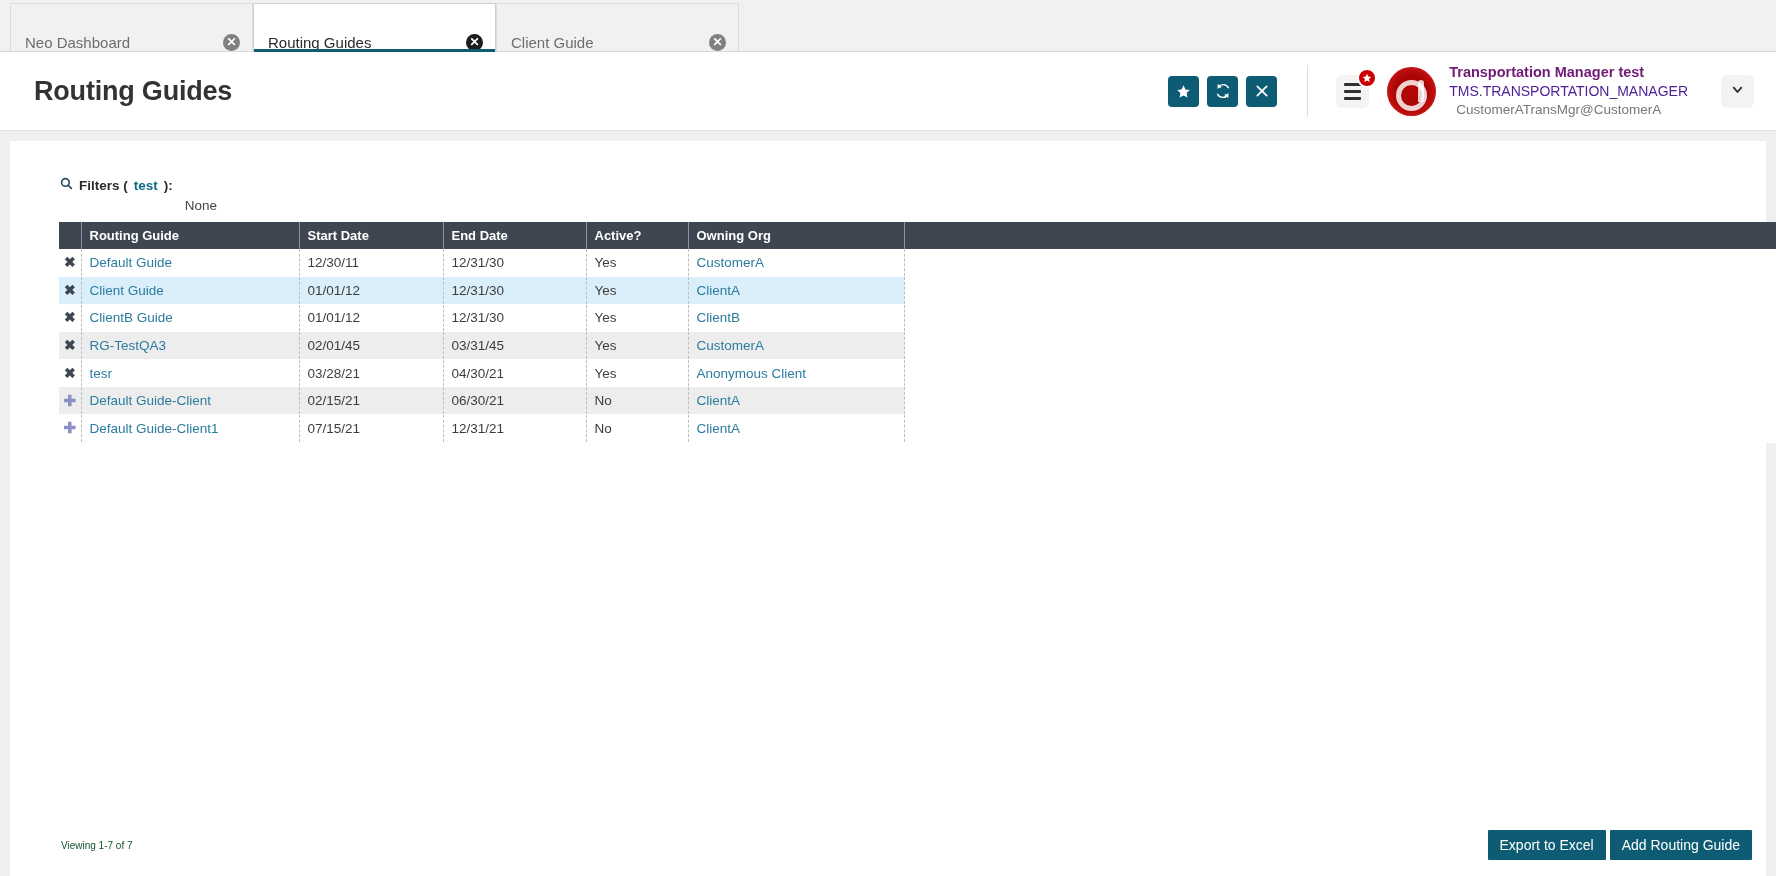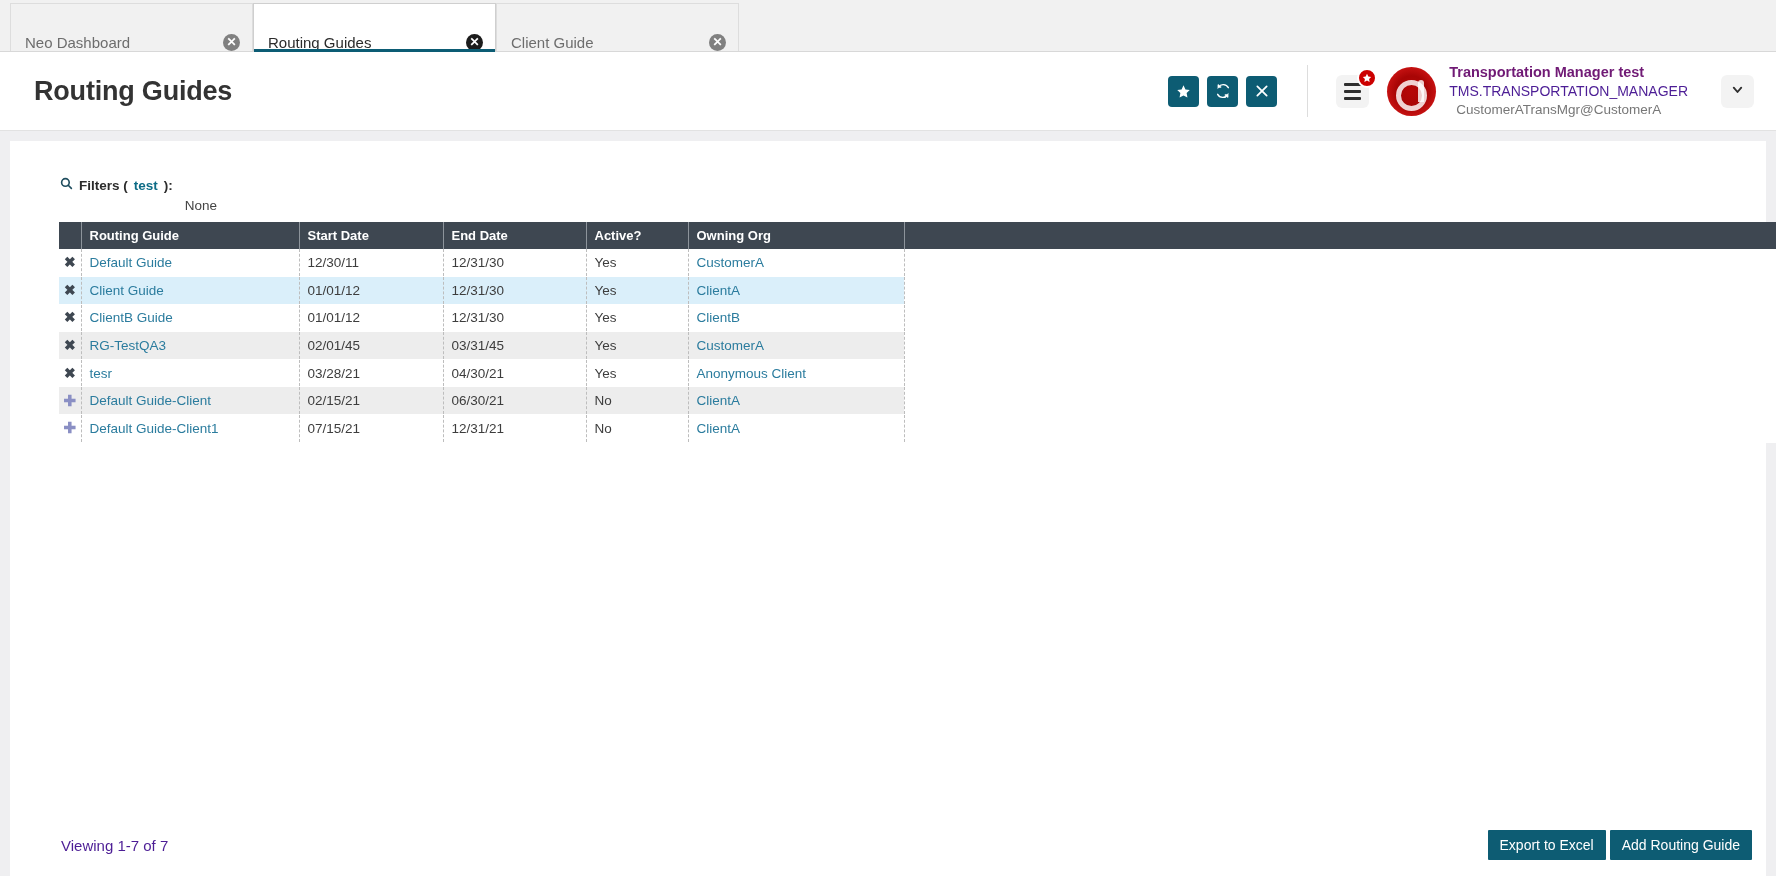--- a/index.html
+++ b/index.html
@@ -249,21 +249,21 @@
 
   
   .footer {
     position: absolute;
     left: 0; right: 0; bottom: 0;
     height: 62px;
     display: flex;
     align-items: center;
     padding: 0 14px 0 51px;
   }
-  .viewing-text { font-size: 15px; color: #4c1d95; }
+  .viewing-text { font-size: 10px; color: #14532d; }
   .footer-spacer { flex: 1; }
   .footer-btns { display: flex; gap: 4px; }
   .tbtn {
     background: #0d5c73;
     color: #ffffff;
     border: none;
     font-size: 14px;
     font-family: "Liberation Sans", sans-serif;
     padding: 7px 12px;
     cursor: pointer;

